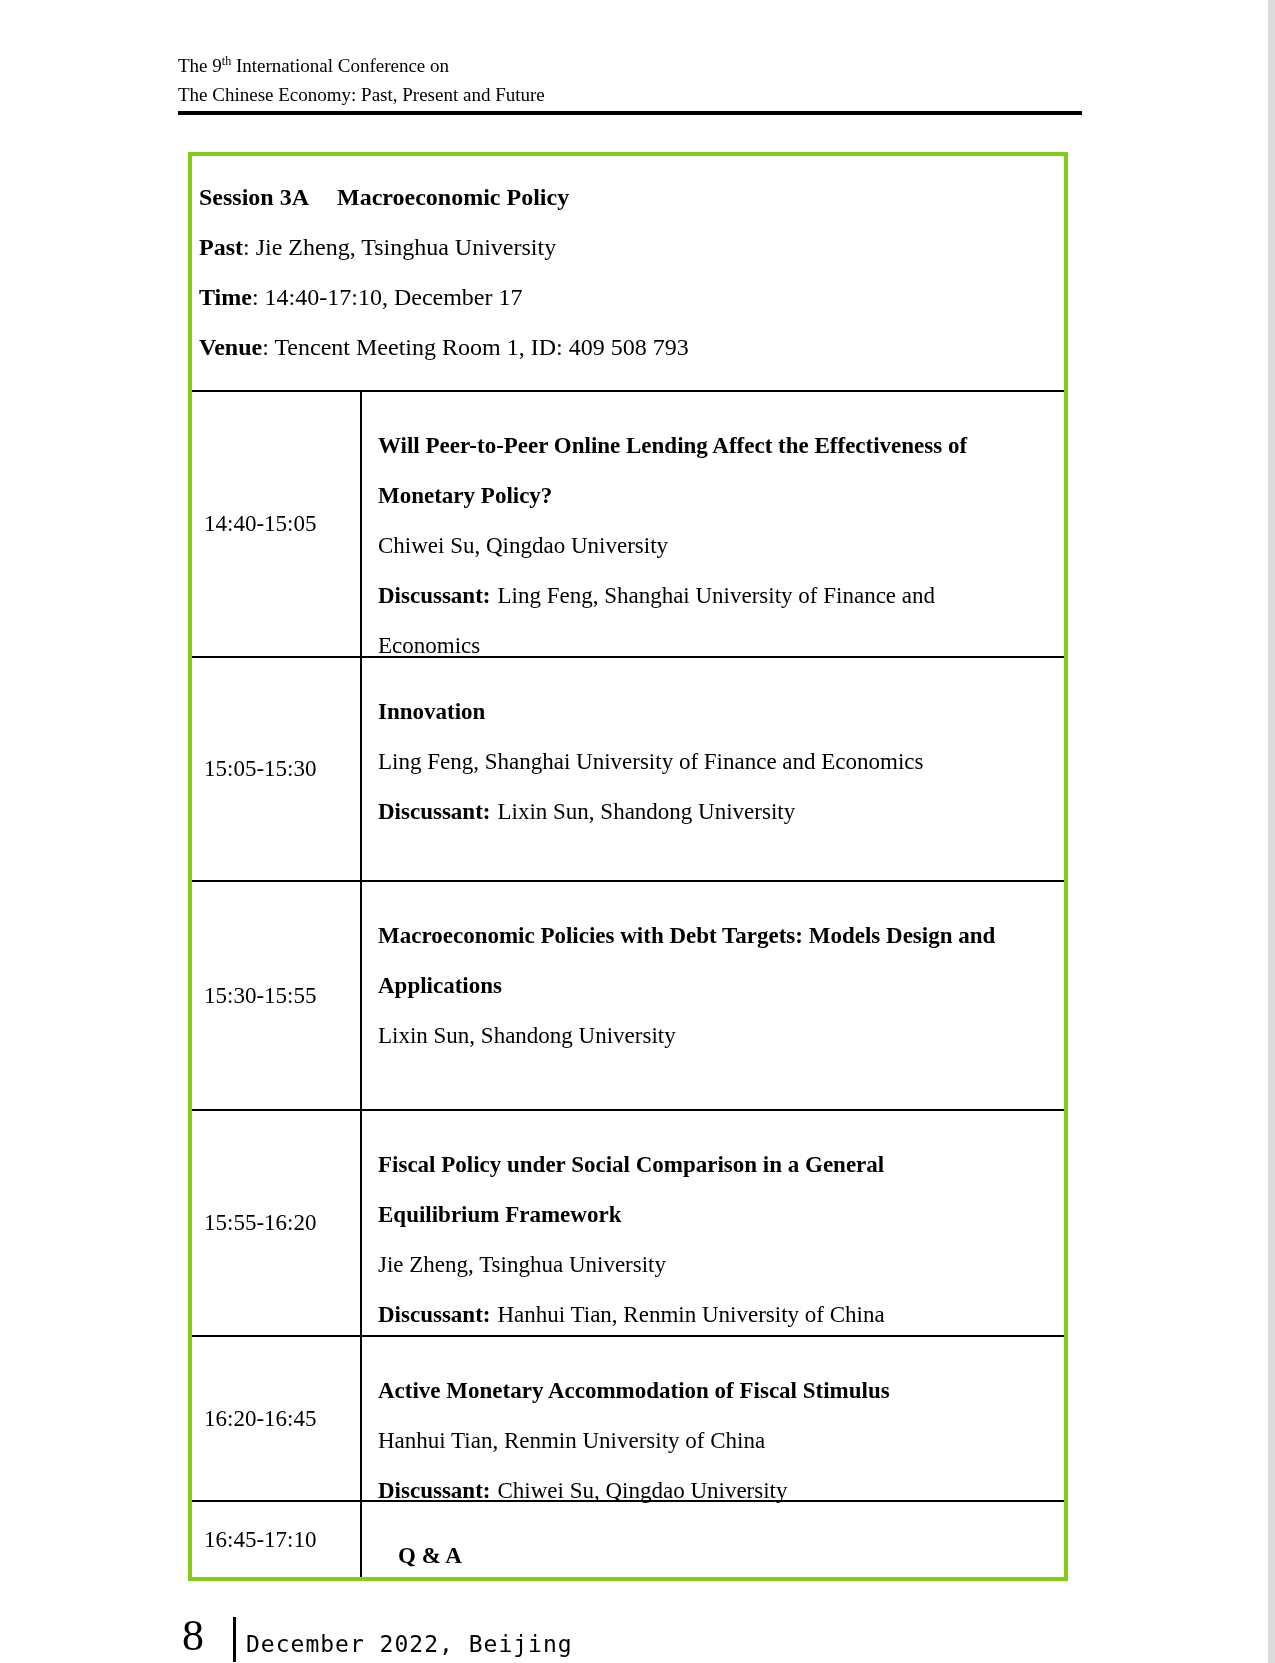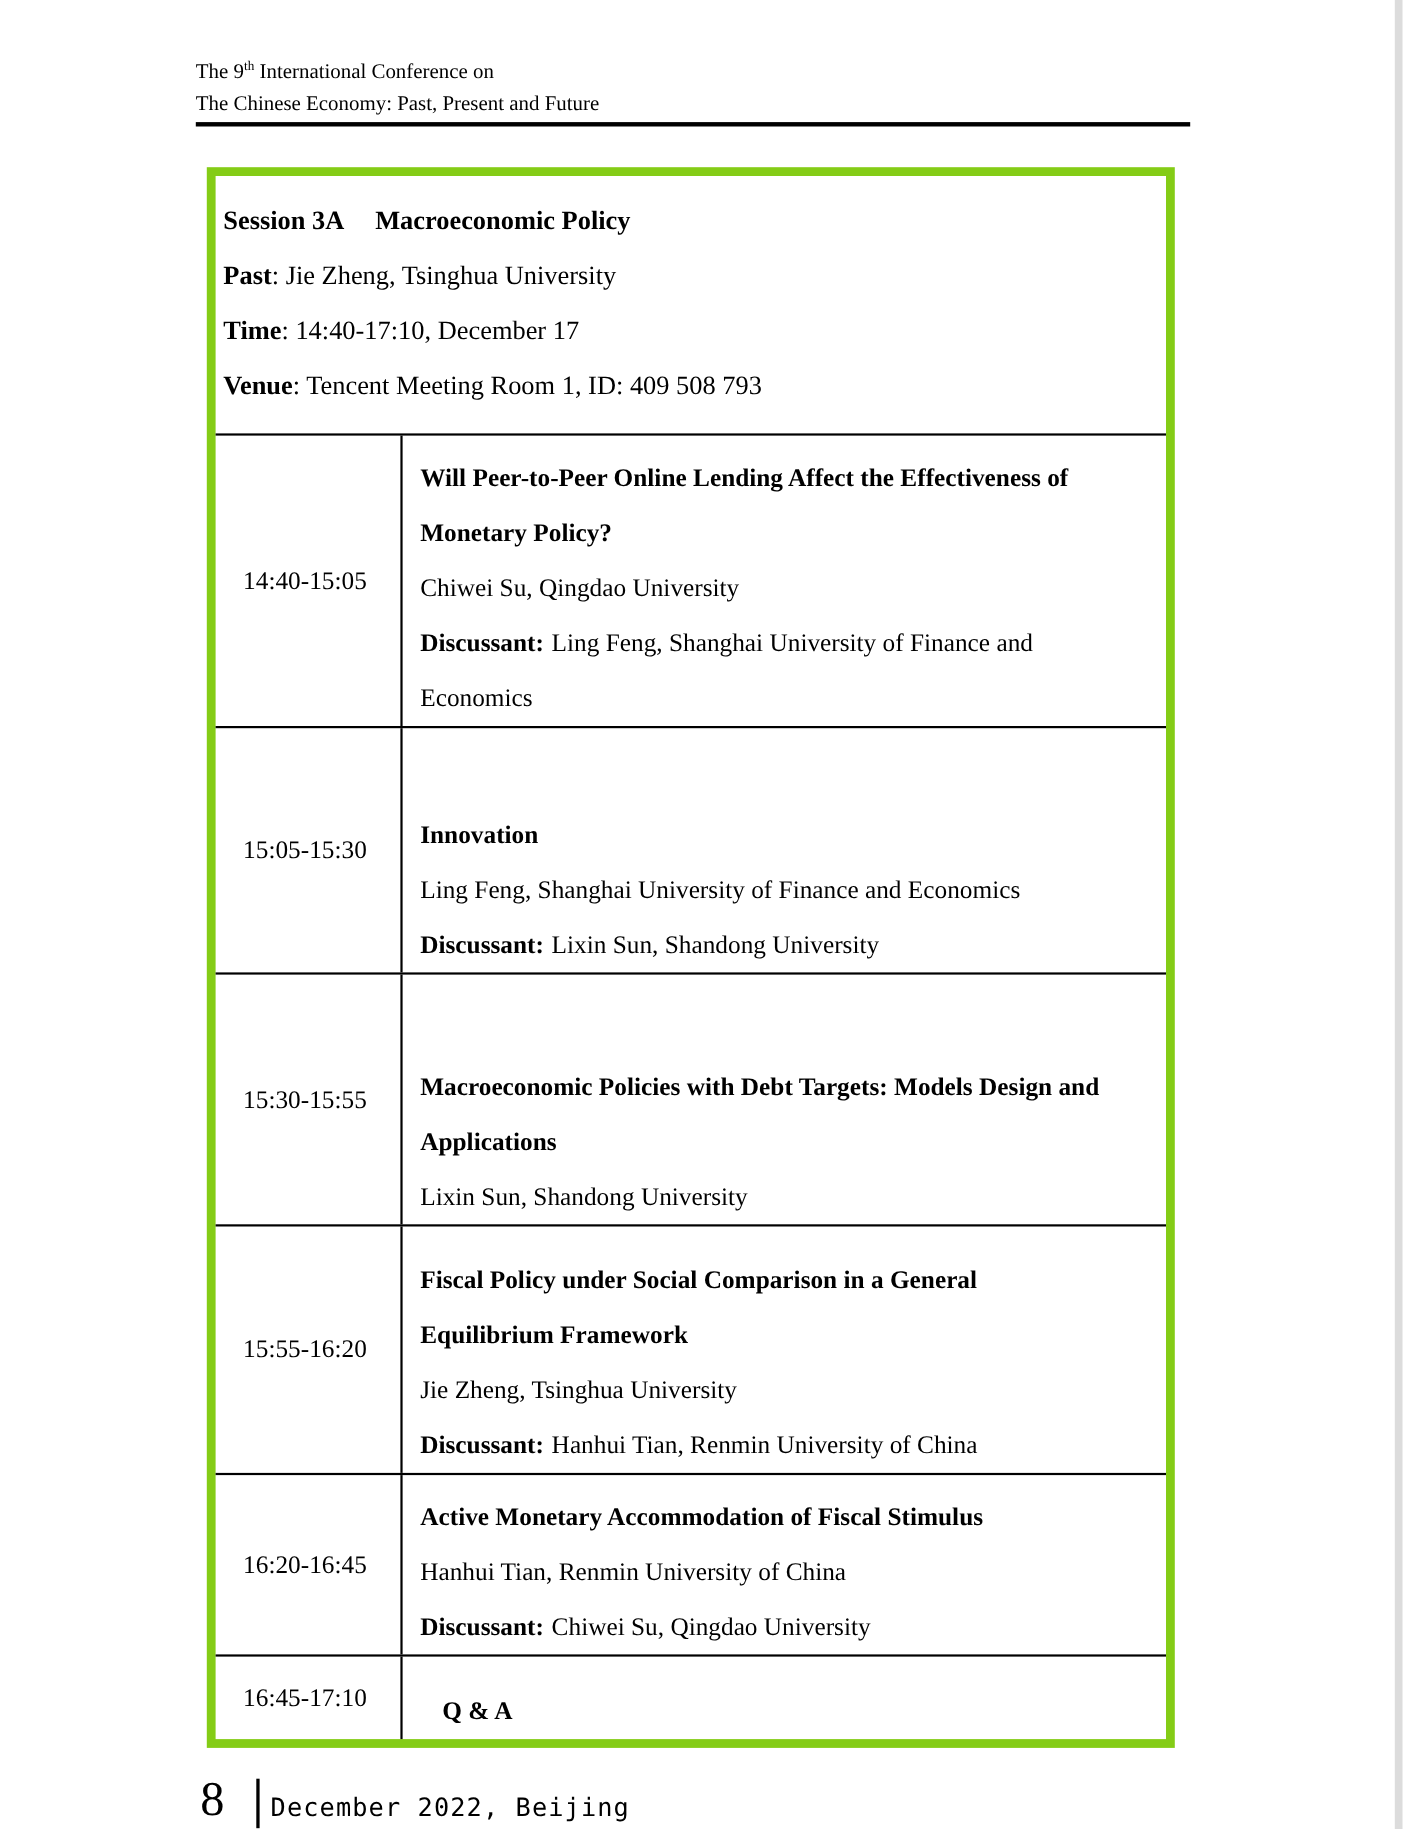--- a/index.html
+++ b/index.html
@@ -25,47 +25,47 @@
   }
   .page-header sup { font-size: 12px; vertical-align: super; line-height: 0; text-align: center; }
   .header-rule {
     position: absolute; left: 178px; top: 111px;
     width: 904px; height: 4px; background: #000;
   }
 
   
   .session-table {
     position: absolute; left: 188px; top: 152px;
-    width: 880px; border: 8px solid #84cc16;
+    width: 880px; border: 4px solid #84cc16;
   }
   .session-head {
     height: 234px; padding: 16px 10px 0 7px;
     font-size: 24px; line-height: 50px;
   }
   .session-head .titleline { font-weight: bold; }
   .session-head .gap { display: inline-block; width: 28px; }
   .b { font-weight: bold; }
 
   .trow { display: flex; border-top: 2px solid #000; }
   .r1 { height: 266px; }
   .r2 { height: 224px; }
   .r3 { height: 229px; }
   .r4 { height: 226px; }
   .r5 { height: 165px; }
   .r6 { height: 77px; gap: 20px; }
 
   .time-cell {
     flex: 0 0 170px; border-right: 2px solid #000;
     display: flex; align-items: center;
-    padding-left: 25px;
+    padding-left: 12px;
     font-size: 23px;
   }
   .talk-cell {
     flex: 1 1 auto;
-    display: flex; flex-direction: column; justify-content: flex-end;
+    display: flex; flex-direction: column; justify-content: flex-start;
     padding-left: 16px; padding-right: 8px;
     font-size: 23px; line-height: 50px; margin-top: 29px;
   }
   .talk-cell .line { white-space: nowrap; }
   .talk-cell .title { font-weight: bold; }
   .disc-label { font-weight: bold; margin-right: 7px; }
 
   
   .footer-num {
     position: absolute; left: 182px; top: 1612px;

